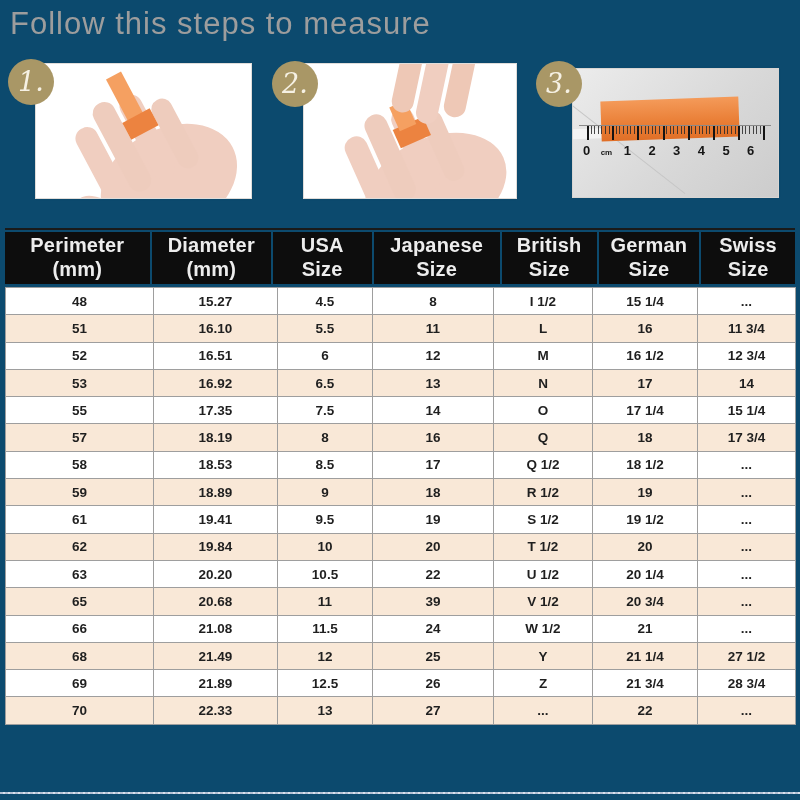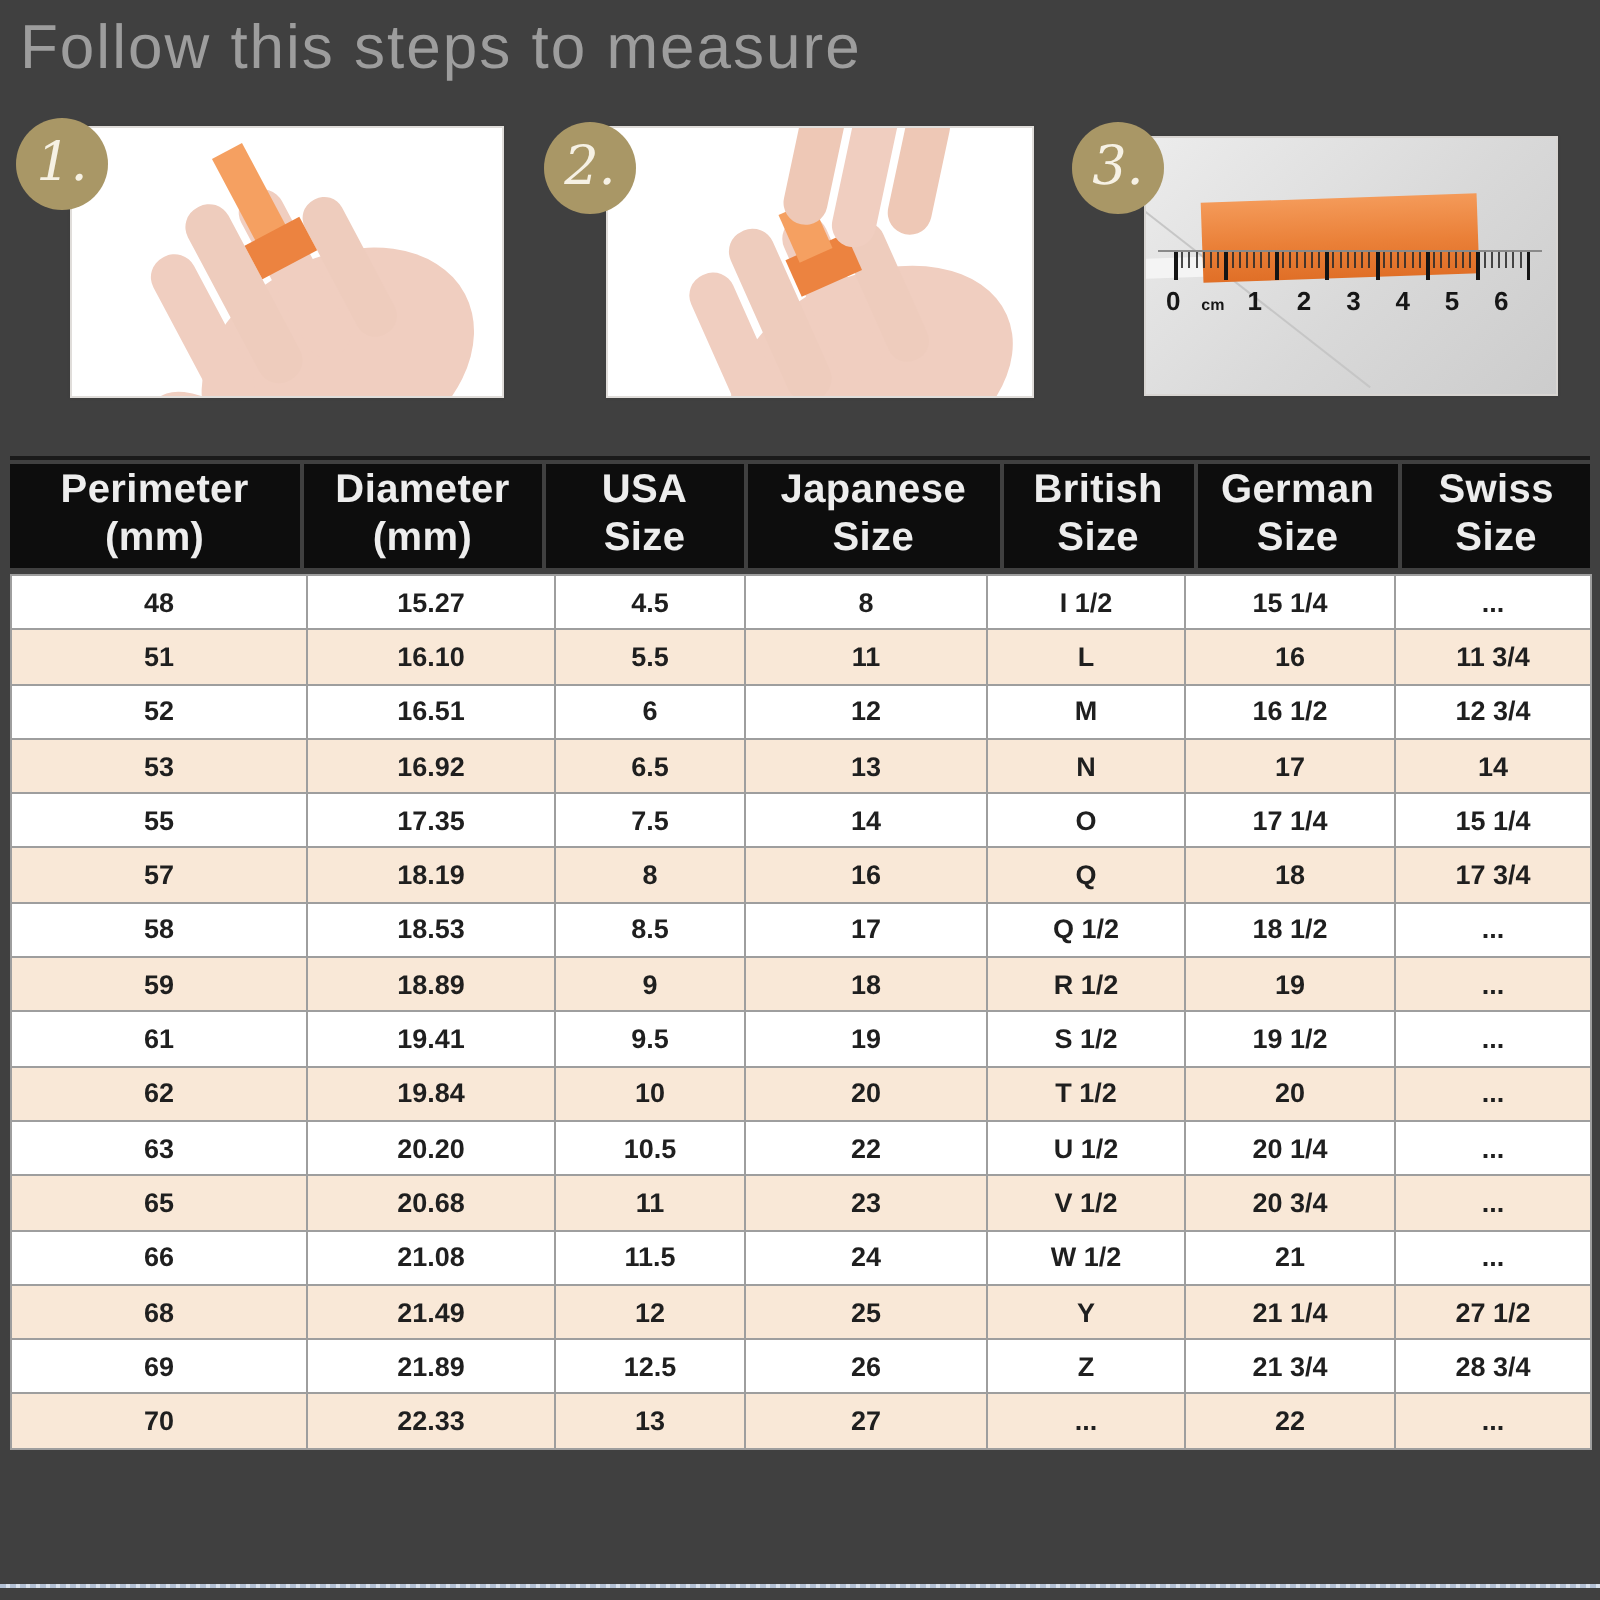--- a/index.html
+++ b/index.html
@@ -1,16 +1,16 @@
 <!DOCTYPE html>
 <html><head>
 <meta charset="utf-8">
 <style>
   html,body{margin:0;padding:0;background:#ffffff;}
-  .page{position:relative;width:800px;height:800px;background:#404040;overflow:hidden;
+  .page{position:relative;width:800px;height:800px;background:#0c4a6e;overflow:hidden;
         font-family:"Liberation Sans",sans-serif;}
 
   
   .title{position:absolute;left:10px;top:6px;font-size:31px;font-weight:400;
          color:#9d9d9d;letter-spacing:1px;}
 
   
   .photo{position:absolute;background:#ffffff;border:1px solid #e0ddda;
          box-shadow:0 0 2px rgba(0,0,0,0.06);overflow:hidden;}
   .photo svg{display:block;}
@@ -269,21 +269,21 @@
             <td>10.5</td>
             <td>22</td>
             <td>U 1/2</td>
             <td>20 1/4</td>
             <td>...</td>
           </tr>
           <tr>
             <td>65</td>
             <td>20.68</td>
             <td>11</td>
-            <td>23</td>
+            <td>39</td>
             <td>V 1/2</td>
             <td>20 3/4</td>
             <td>...</td>
           </tr>
           <tr>
             <td>66</td>
             <td>21.08</td>
             <td>11.5</td>
             <td>24</td>
             <td>W 1/2</td>

